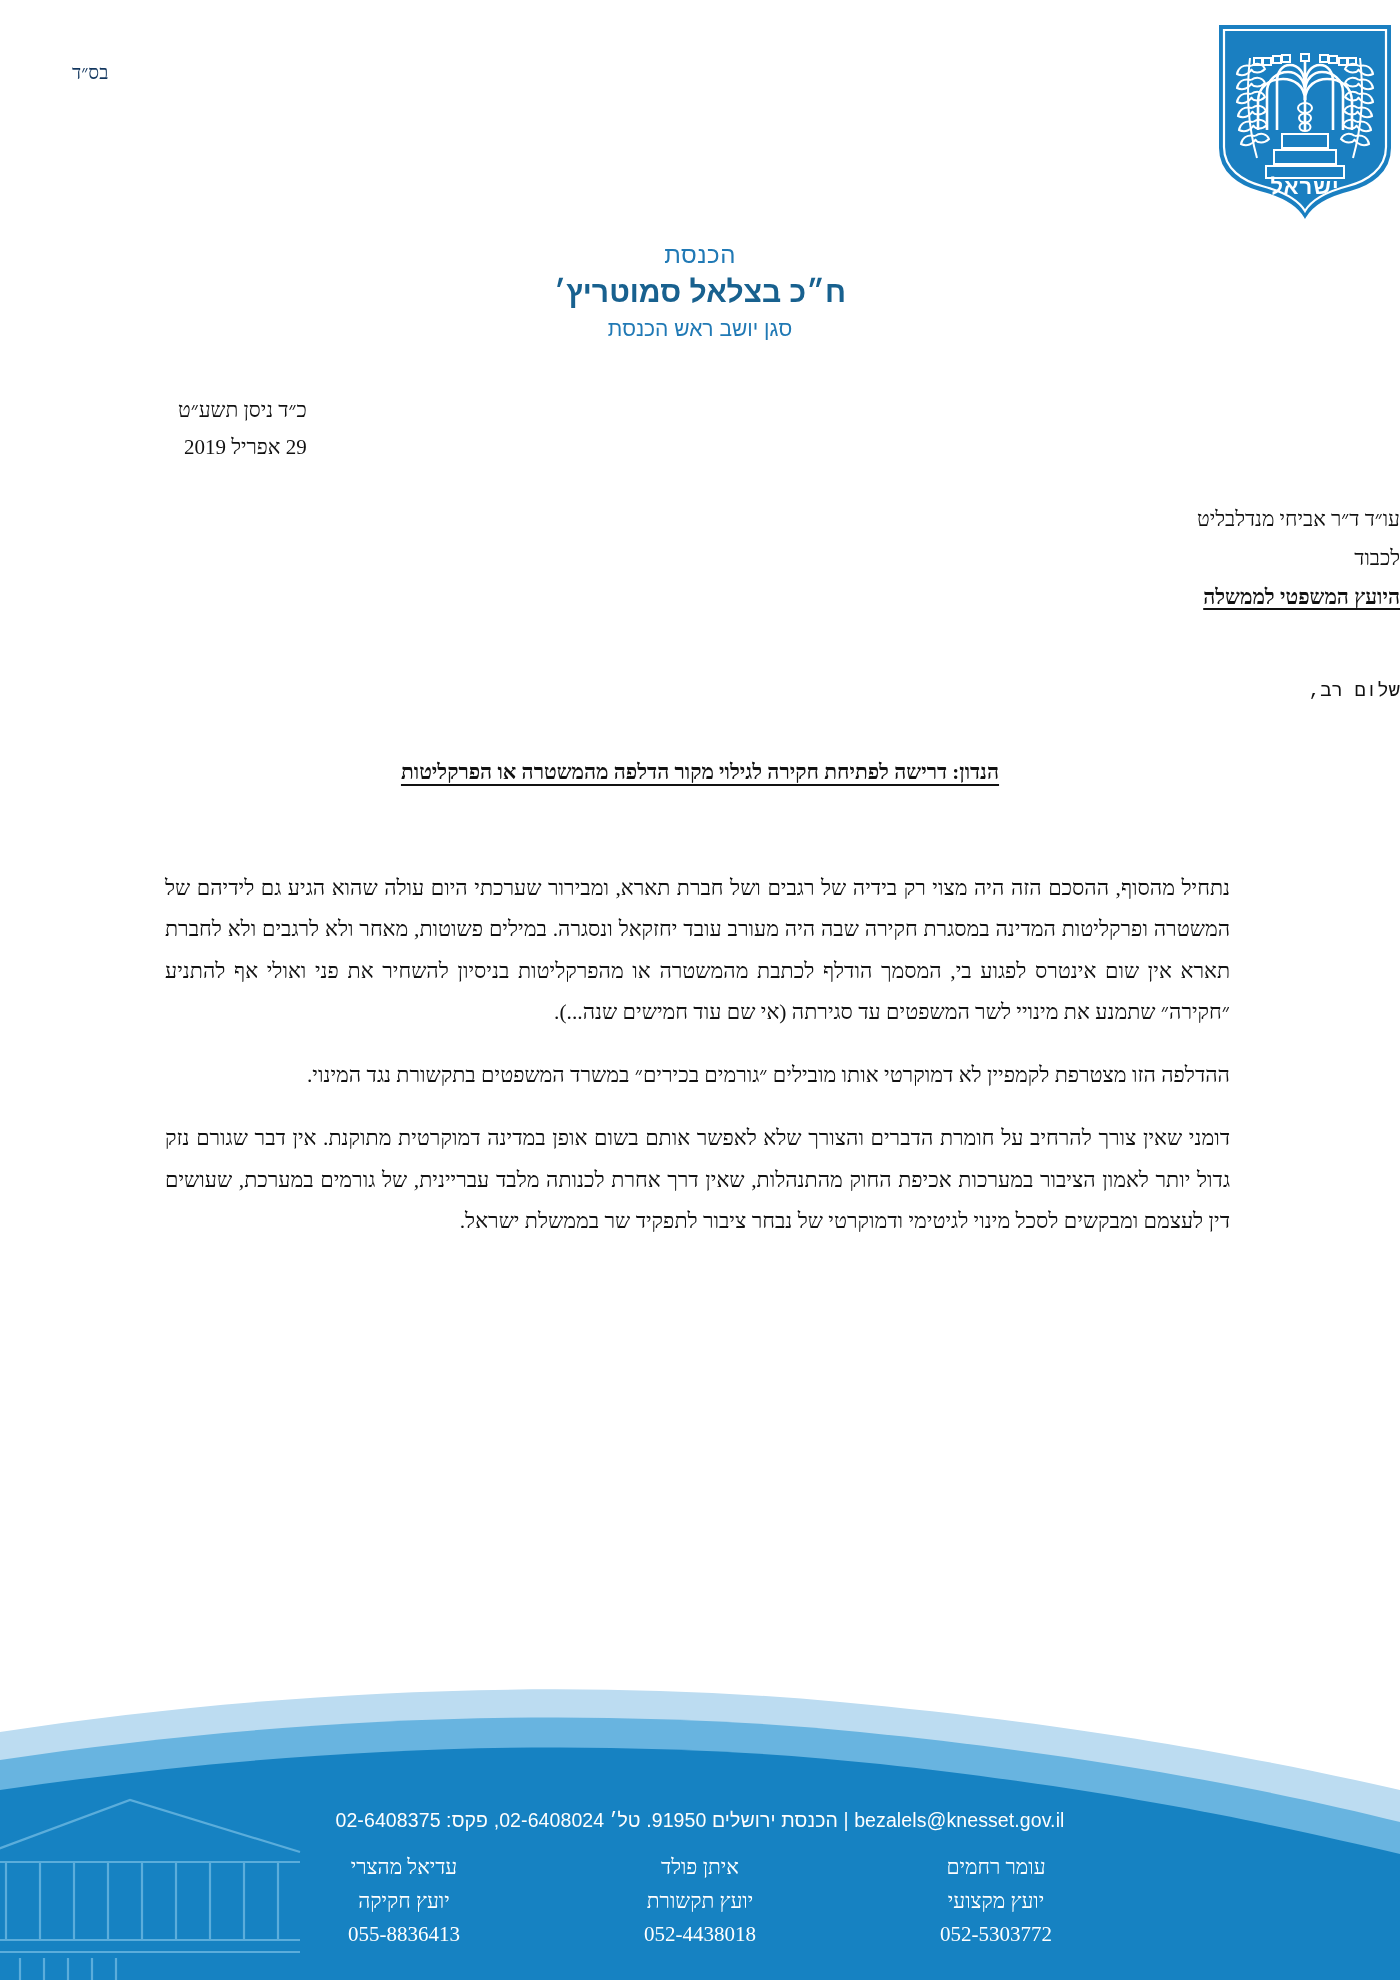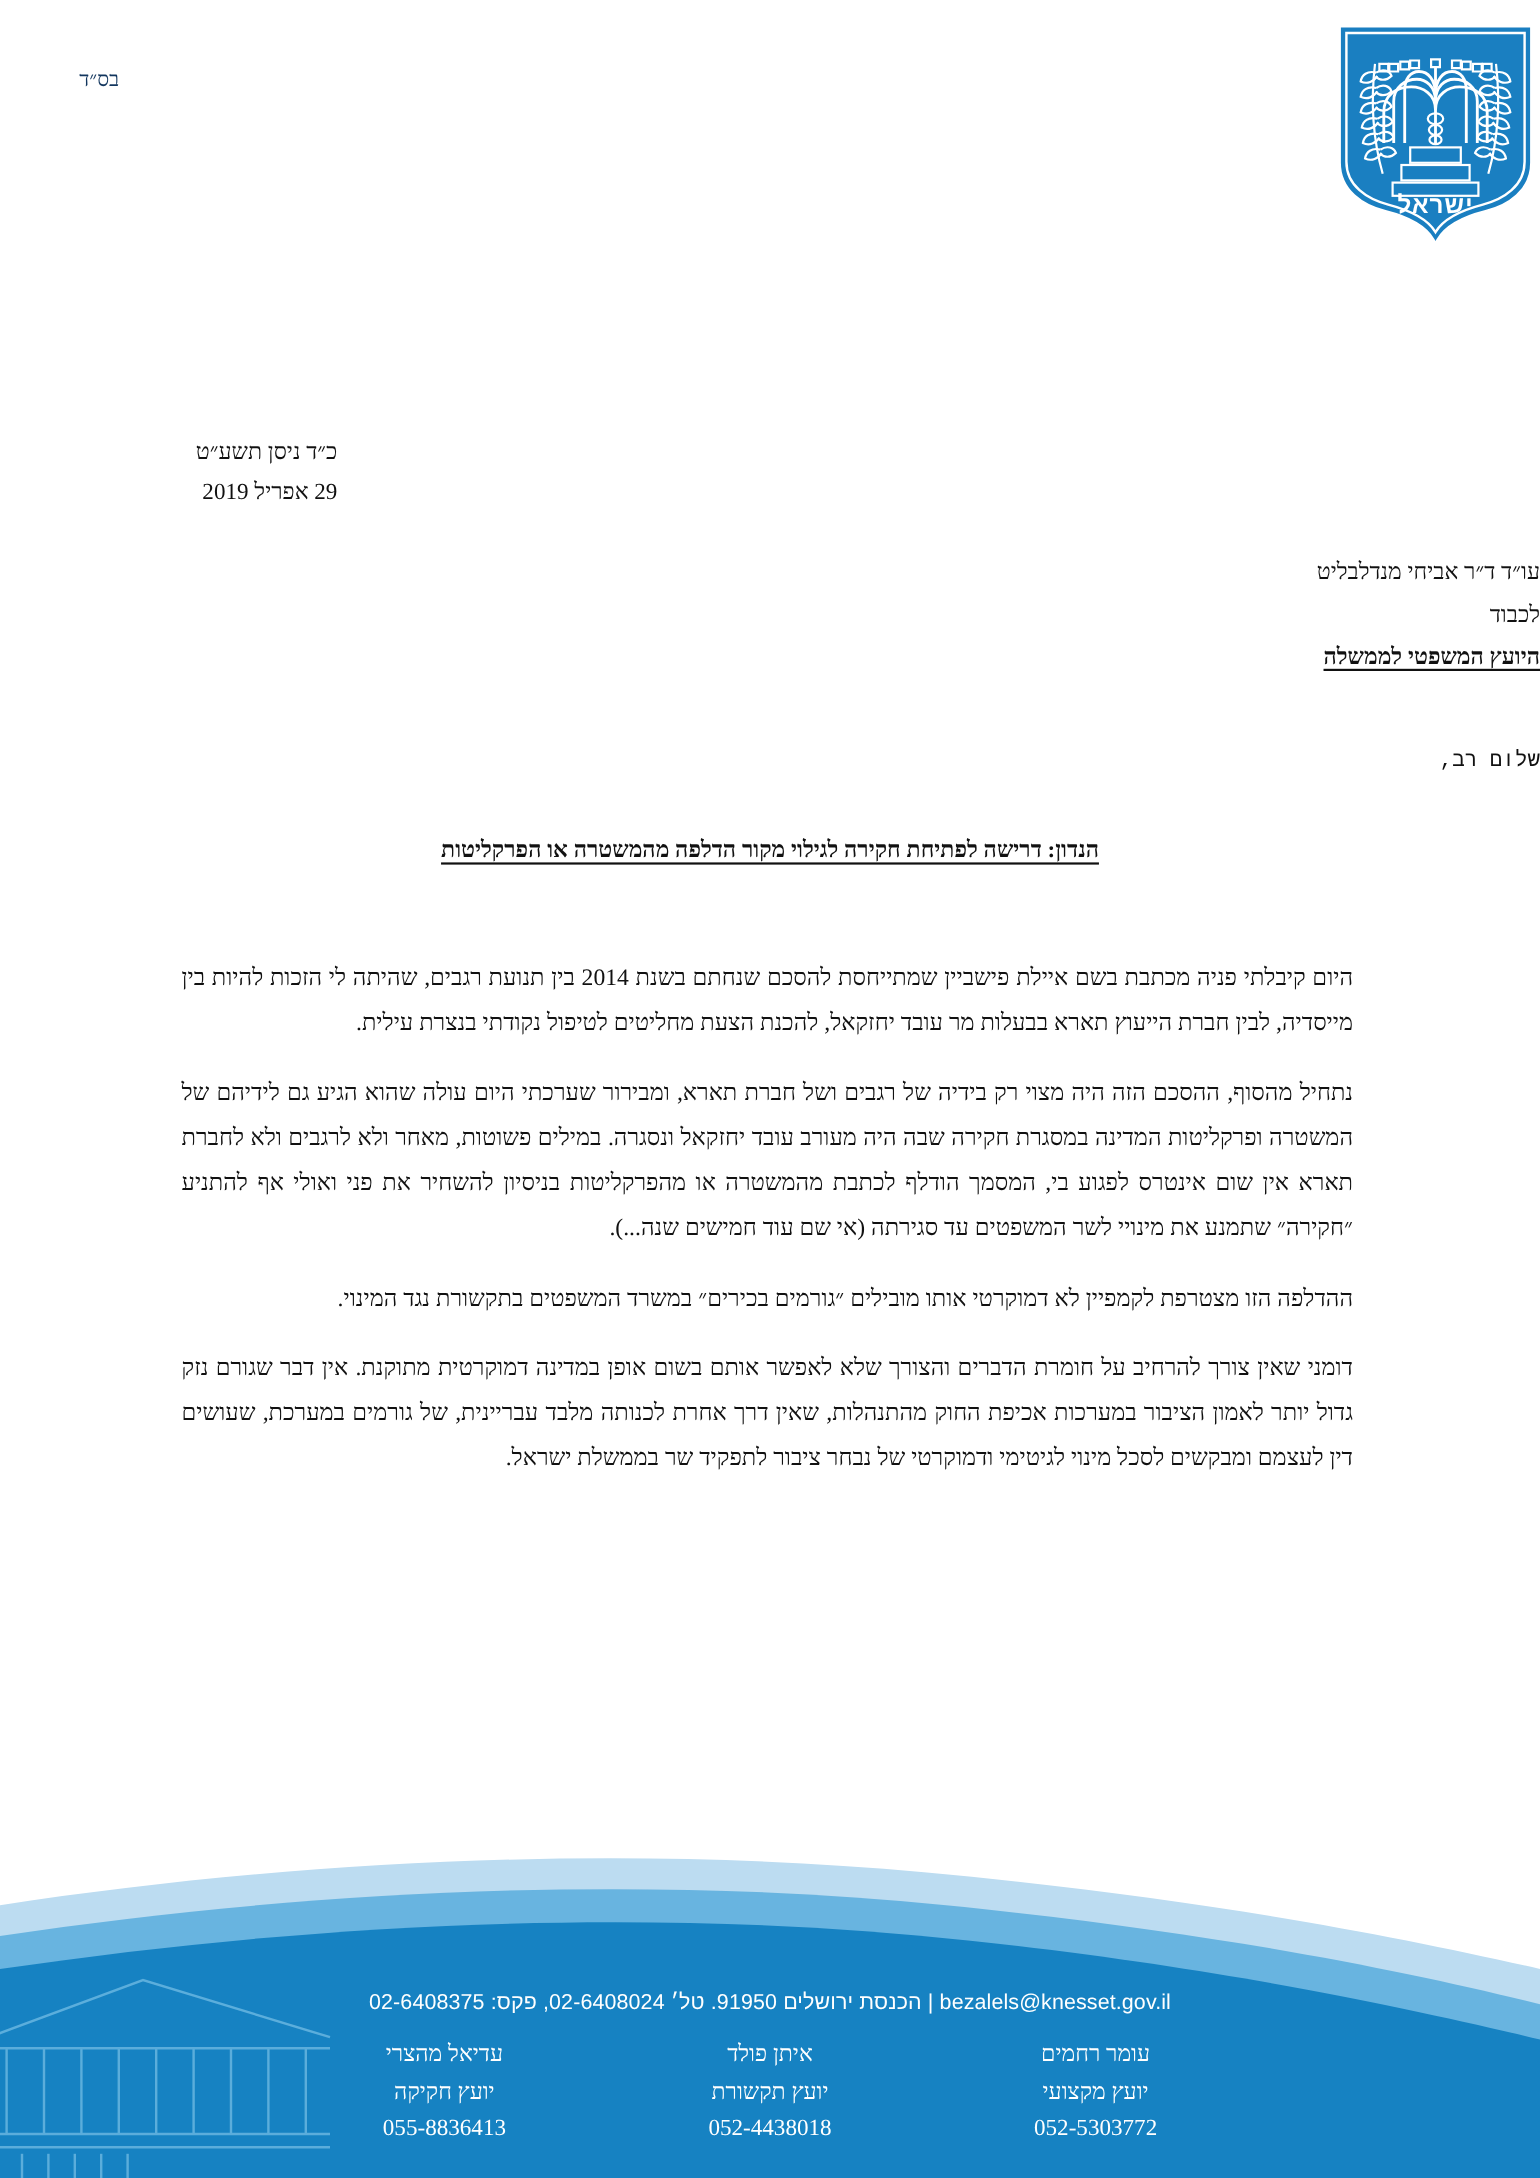--- a/index.html
+++ b/index.html
@@ -292,20 +292,25 @@
       <g stroke="#ffffff" stroke-width="2" fill="none">
         <rect x="72" y="112" width="46" height="14"></rect>
         <rect x="64" y="128" width="62" height="14"></rect>
         <rect x="56" y="144" width="78" height="12"></rect>
       </g>
 
       <text x="95" y="172" text-anchor="middle" fill="#ffffff" font-family="Liberation Sans, sans-serif" font-size="22" font-weight="bold" letter-spacing="1">ישראל</text>
     </svg>
   </div>
 
+  <div class="letterhead">
+    <div class="lh-knesset">הכנסת</div>
+    <div class="lh-name">ח״כ בצלאל סמוטריץ׳</div>
+    <div class="lh-role">סגן יושב ראש הכנסת</div>
+  </div>
 
   <div class="date-block">
     <div>כ״ד ניסן תשע״ט</div>
     <div>29 אפריל 2019</div>
   </div>
 
   <div class="addressee">
     <div class="addressee-inner">
       <div>עו״ד ד״ר אביחי מנדלבליט</div>
       <div>לכבוד</div>
@@ -313,21 +318,20 @@
     </div>
   </div>
 
   <div class="greeting">שלום רב,</div>
 
   <div class="subject">
     <span>הנדון: דרישה לפתיחת חקירה לגילוי מקור הדלפה מהמשטרה או הפרקליטות</span>
   </div>
 
   <div class="body-text">
-    <p>היום קיבלתי פניה מכתבת בשם איילת פישביין שמתייחסת להסכם שנחתם בשנת 2014 בין תנועת רגבים, שהיתה לי הזכות להיות בין מייסדיה, לבין חברת הייעוץ תארא בבעלות מר עובד יחזקאל, להכנת הצעת מחליטים לטיפול נקודתי בנצרת עילית.</p>
     <p>נתחיל מהסוף, ההסכם הזה היה מצוי רק בידיה של רגבים ושל חברת תארא, ומבירור שערכתי היום עולה שהוא הגיע גם לידיהם של המשטרה ופרקליטות המדינה במסגרת חקירה שבה היה מעורב עובד יחזקאל ונסגרה. במילים פשוטות, מאחר ולא לרגבים ולא לחברת תארא אין שום אינטרס לפגוע בי, המסמך הודלף לכתבת מהמשטרה או מהפרקליטות בניסיון להשחיר את פני ואולי אף להתניע ״חקירה״ שתמנע את מינויי לשר המשפטים עד סגירתה (אי שם עוד חמישים שנה...).</p>
     <p>ההדלפה הזו מצטרפת לקמפיין לא דמוקרטי אותו מובילים ״גורמים בכירים״ במשרד המשפטים בתקשורת נגד המינוי.</p>
     <p>דומני שאין צורך להרחיב על חומרת הדברים והצורך שלא לאפשר אותם בשום אופן במדינה דמוקרטית מתוקנת. אין דבר שגורם נזק גדול יותר לאמון הציבור במערכות אכיפת החוק מהתנהלות, שאין דרך אחרת לכנותה מלבד עבריינית, של גורמים במערכת, שעושים דין לעצמם ומבקשים לסכל מינוי לגיטימי ודמוקרטי של נבחר ציבור לתפקיד שר בממשלת ישראל.</p>
   </div>
 
   <div class="footer">
     <svg class="footer-svg" width="1400" height="340" viewBox="0 0 1400 340" xmlns="http://www.w3.org/2000/svg">
 
       <path d="M0 92 C260 52 560 36 840 62 C1080 84 1260 118 1400 150 L1400 340 L0 340 Z" fill="#bcdcf1"></path>
 

